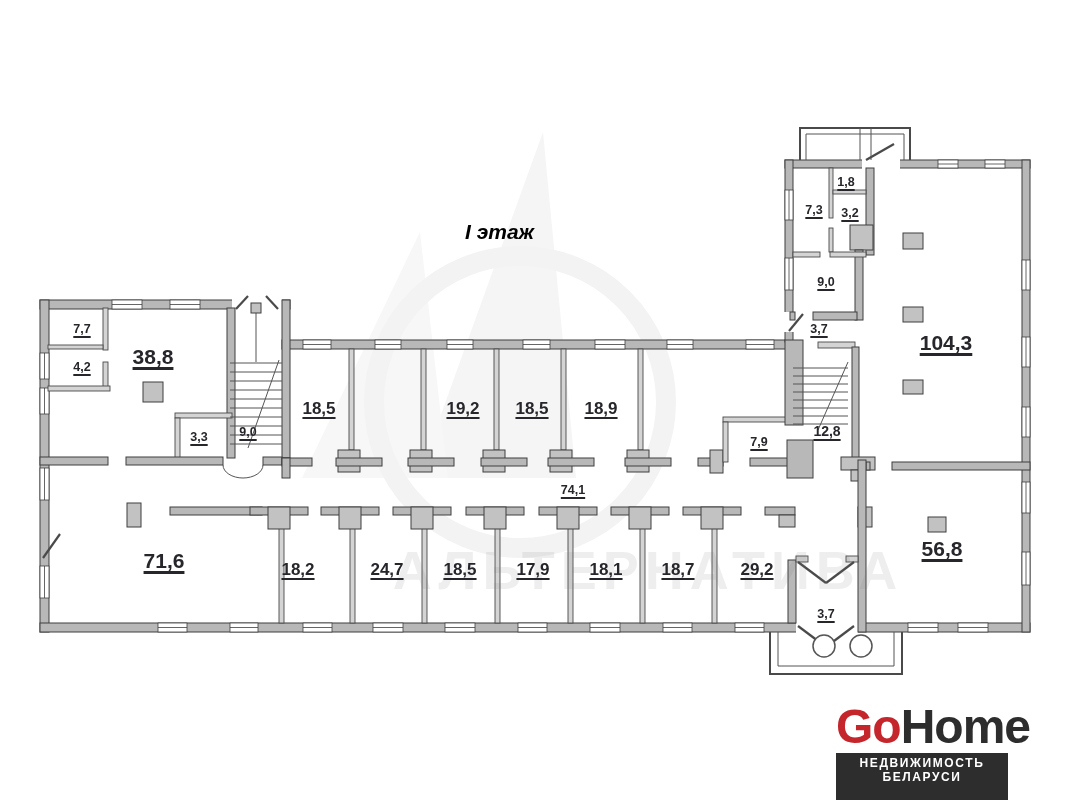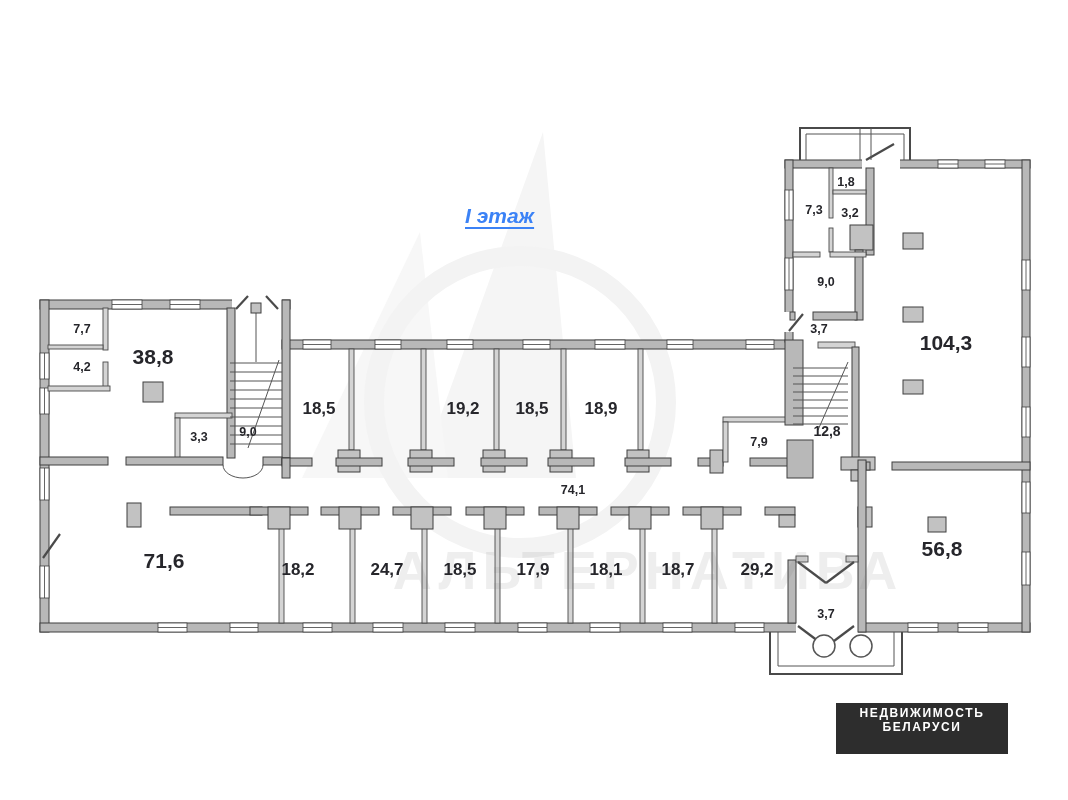--- a/index.html
+++ b/index.html
@@ -13,32 +13,32 @@
   .col {fill:#c2c2c2;stroke:#3f3f3f;stroke-width:1;}
   .win {fill:#ffffff;stroke:#3f3f3f;stroke-width:0.8;}
   .wl  {stroke:#3f3f3f;stroke-width:0.8;}
   .st  {stroke:#555555;stroke-width:1;fill:none;}
   .pr  {stroke:#4a4a4a;stroke-width:2;fill:none;}
   .dr  {stroke:#4a4a4a;stroke-width:2.2;fill:none;}
 
   .room-label{
     position:absolute;transform:translate(-50%,-50%);
     color:#26262b;font-weight:bold;white-space:nowrap;
-    text-underline-offset:3px;
+    text-decoration:underline;text-underline-offset:3px;
     z-index:30;
   }
   .lab-s{font-size:12.5px;text-decoration-thickness:1.5px;}
   .lab-m{font-size:17px;text-decoration-thickness:2px;}
   .lab-l{font-size:21px;text-decoration-thickness:2.5px;}
   .lab-x{font-size:14px;text-decoration-thickness:1.5px;}
 
   #floor-title{
-    position:absolute;left:465px;top:204px;z-index:30;
-    font-size:21px;font-weight:bold;font-style:italic;color:#3b82f6;
-    text-decoration:underline;text-underline-offset:4px;text-decoration-thickness:2px;
+    position:absolute;left:465px;top:220px;z-index:30;
+    font-size:21px;font-weight:bold;font-style:italic;color:#000000;
+    text-underline-offset:4px;text-decoration-thickness:2px;
   }
   .wm-text{
     position:absolute;transform:translate(-50%,-50%);
     font-weight:bold;color:rgba(120,120,125,0.13);
     letter-spacing:6px;white-space:nowrap;z-index:20;
   }
   #wm-line1{left:648px;top:570px;font-size:54px;}
   #wm-line2{left:540px;top:620px;font-size:34px;letter-spacing:3px;color:rgba(120,120,125,0.10);}
 
   #logo{position:absolute;left:836px;top:702px;z-index:40;}
@@ -351,16 +351,17 @@
   <div class="room-label lab-m" style="left:387px;top:570px">24,7</div>
   <div class="room-label lab-m" style="left:460px;top:570px">18,5</div>
   <div class="room-label lab-m" style="left:533px;top:570px">17,9</div>
   <div class="room-label lab-m" style="left:606px;top:570px">18,1</div>
   <div class="room-label lab-m" style="left:678px;top:570px">18,7</div>
   <div class="room-label lab-m" style="left:757px;top:570px">29,2</div>
   <div class="room-label lab-s" style="left:826px;top:614px">3,7</div>
   <div class="room-label lab-l" style="left:942px;top:549px">56,8</div>
 
   <div id="logo">
+    <div id="logo-word"><span id="logo-go">Go</span><span id="logo-home">Home</span></div>
     <div id="logo-tagline">НЕДВИЖИМОСТЬ БЕЛАРУСИ</div>
   </div>
 
 </div>
 
 </body></html>

